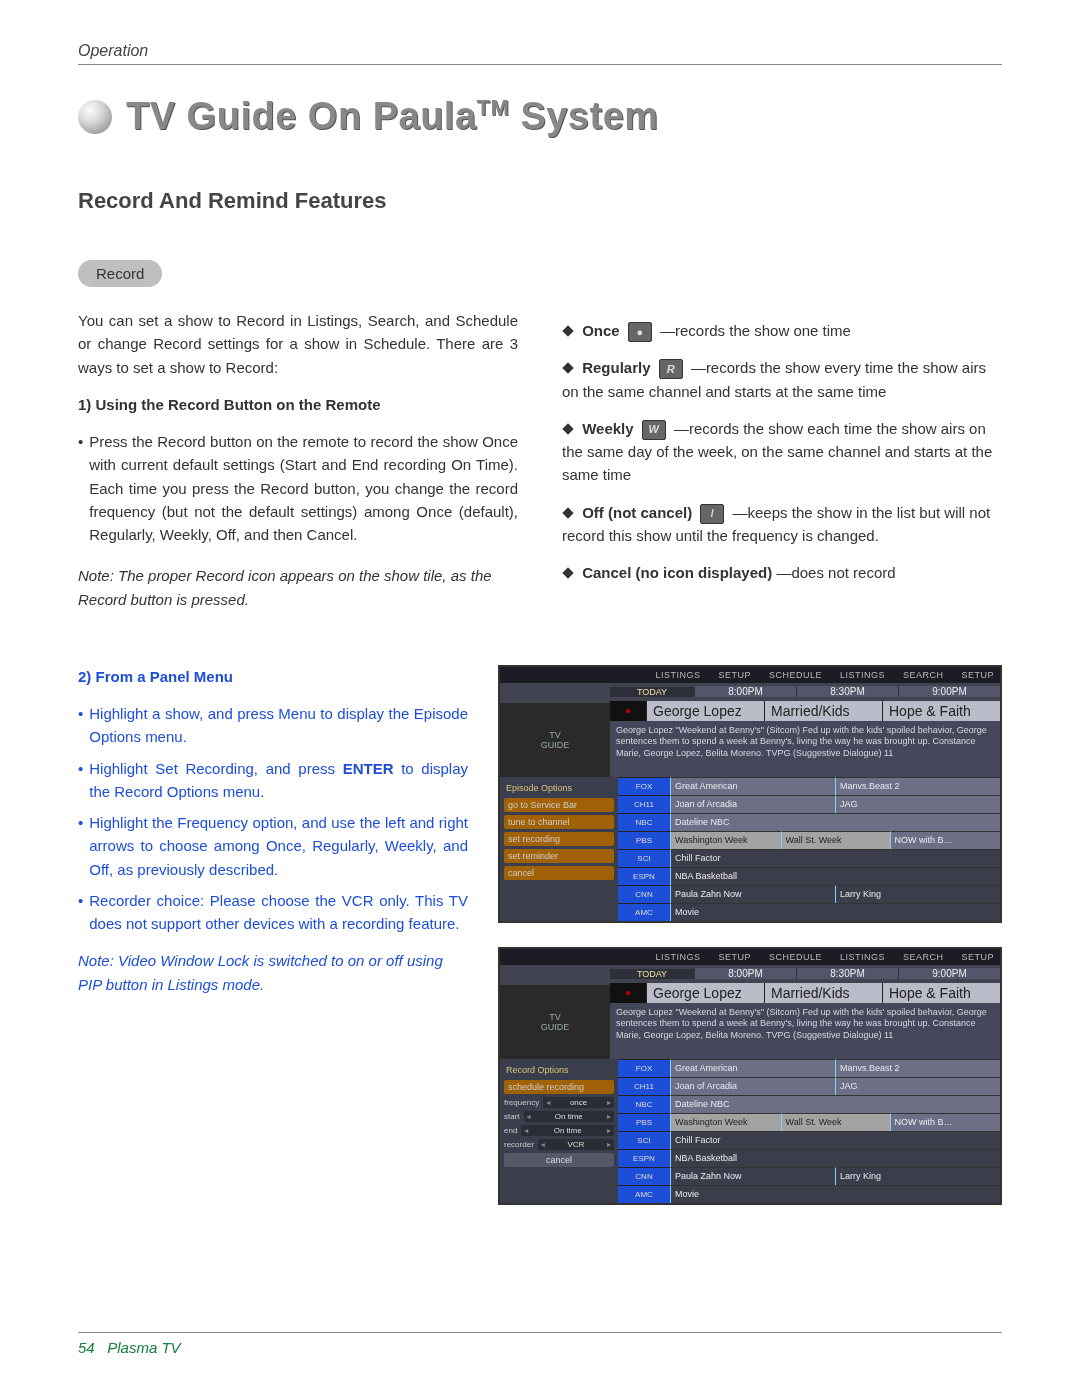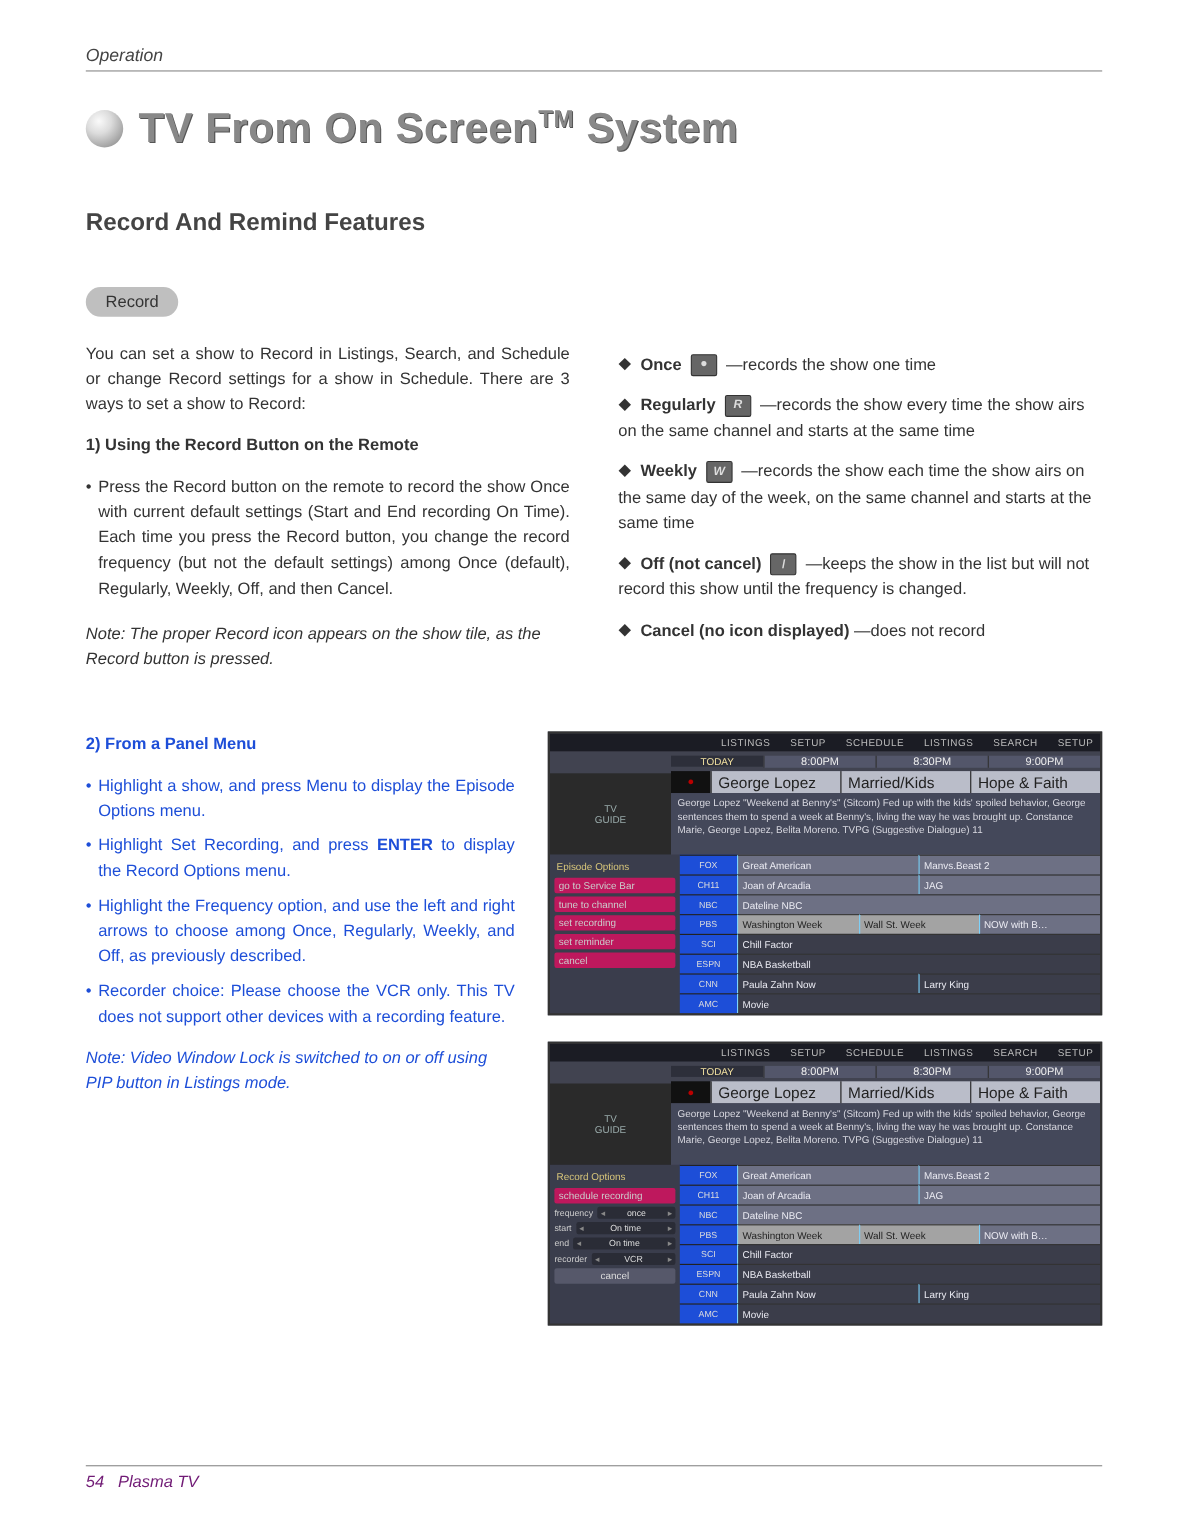--- a/index.html
+++ b/index.html
@@ -150,21 +150,21 @@
   }
   .guide .desc {
     flex:1; background:#44485a; color:#d8d8e0; font-size:9px;
     padding:4px 6px; line-height:1.3;
   }
   .guide .body { display:flex; }
   .guide .side {
     width:110px; background:#3a3d4c; padding:4px 4px;
     display:flex; flex-direction:column; gap:3px;
   }
-  .guide .side .st { background:#be185d; color:#ccc; font-size:9px; padding:2px 4px; border-radius:2px; }
+  .guide .side .st { background:#a16207; color:#ccc; font-size:9px; padding:2px 4px; border-radius:2px; }
   .guide .side .hdr { color:#d8c67a; font-size:9px; padding:2px 2px; }
   .guide .grid { flex:1; display:flex; flex-direction:column; }
   .guide .grow { display:flex; height:18px; align-items:stretch; }
   .guide .grow .ch {
     width:52px; background:#1d4ed8; color:#ddd; font-size:8px;
     display:flex; align-items:center; justify-content:center; border-top:1px solid #222;
   }
   .guide .grow .prog {
     flex:1; background:#6d7084; color:#eaeaf2; border-left:1px solid #7dd3fc; border-top:1px solid #333;
     display:flex; align-items:center; padding:0 4px; font-size:9px;
@@ -185,34 +185,34 @@
   }
   .side .opt-row .val::before { content:"◂"; color:#888; font-size:8px; }
   .side .opt-row .val::after  { content:"▸"; color:#888; font-size:8px; }
   .side .btn { background:#56586a; color:#ddd; font-size:9px; text-align:center; padding:2px 0; border-radius:2px; }
 
   .footer {
     position:absolute;
     left:78px; right:78px; bottom:40px;
   }
   .footer hr { border:none; border-top:1px solid #888; margin:0 0 6px 0; }
-  .footer .ft { font-style: italic; font-size:15px; color:#701a75; }
+  .footer .ft { font-style: italic; font-size:15px; color:#15803d; }
 </style>
 </head>
 <body>
 
 <div class="page">
 
   <div class="top-section">Operation</div>
   <hr class="top-rule">
 
   <div class="title-row">
     <div class="title-bullet"></div>
     <div class="page-title">
-      <span>TV From On Screen</span><sup>TM</sup><span> System</span>
+      <span>TV Guide On Paula</span><sup>TM</sup><span> System</span>
     </div>
   </div>
 
   <div class="section-heading">Record And Remind Features</div>
 
   <div class="pill">Record</div>
 
   <div class="cols">
 
     <div class="col">

